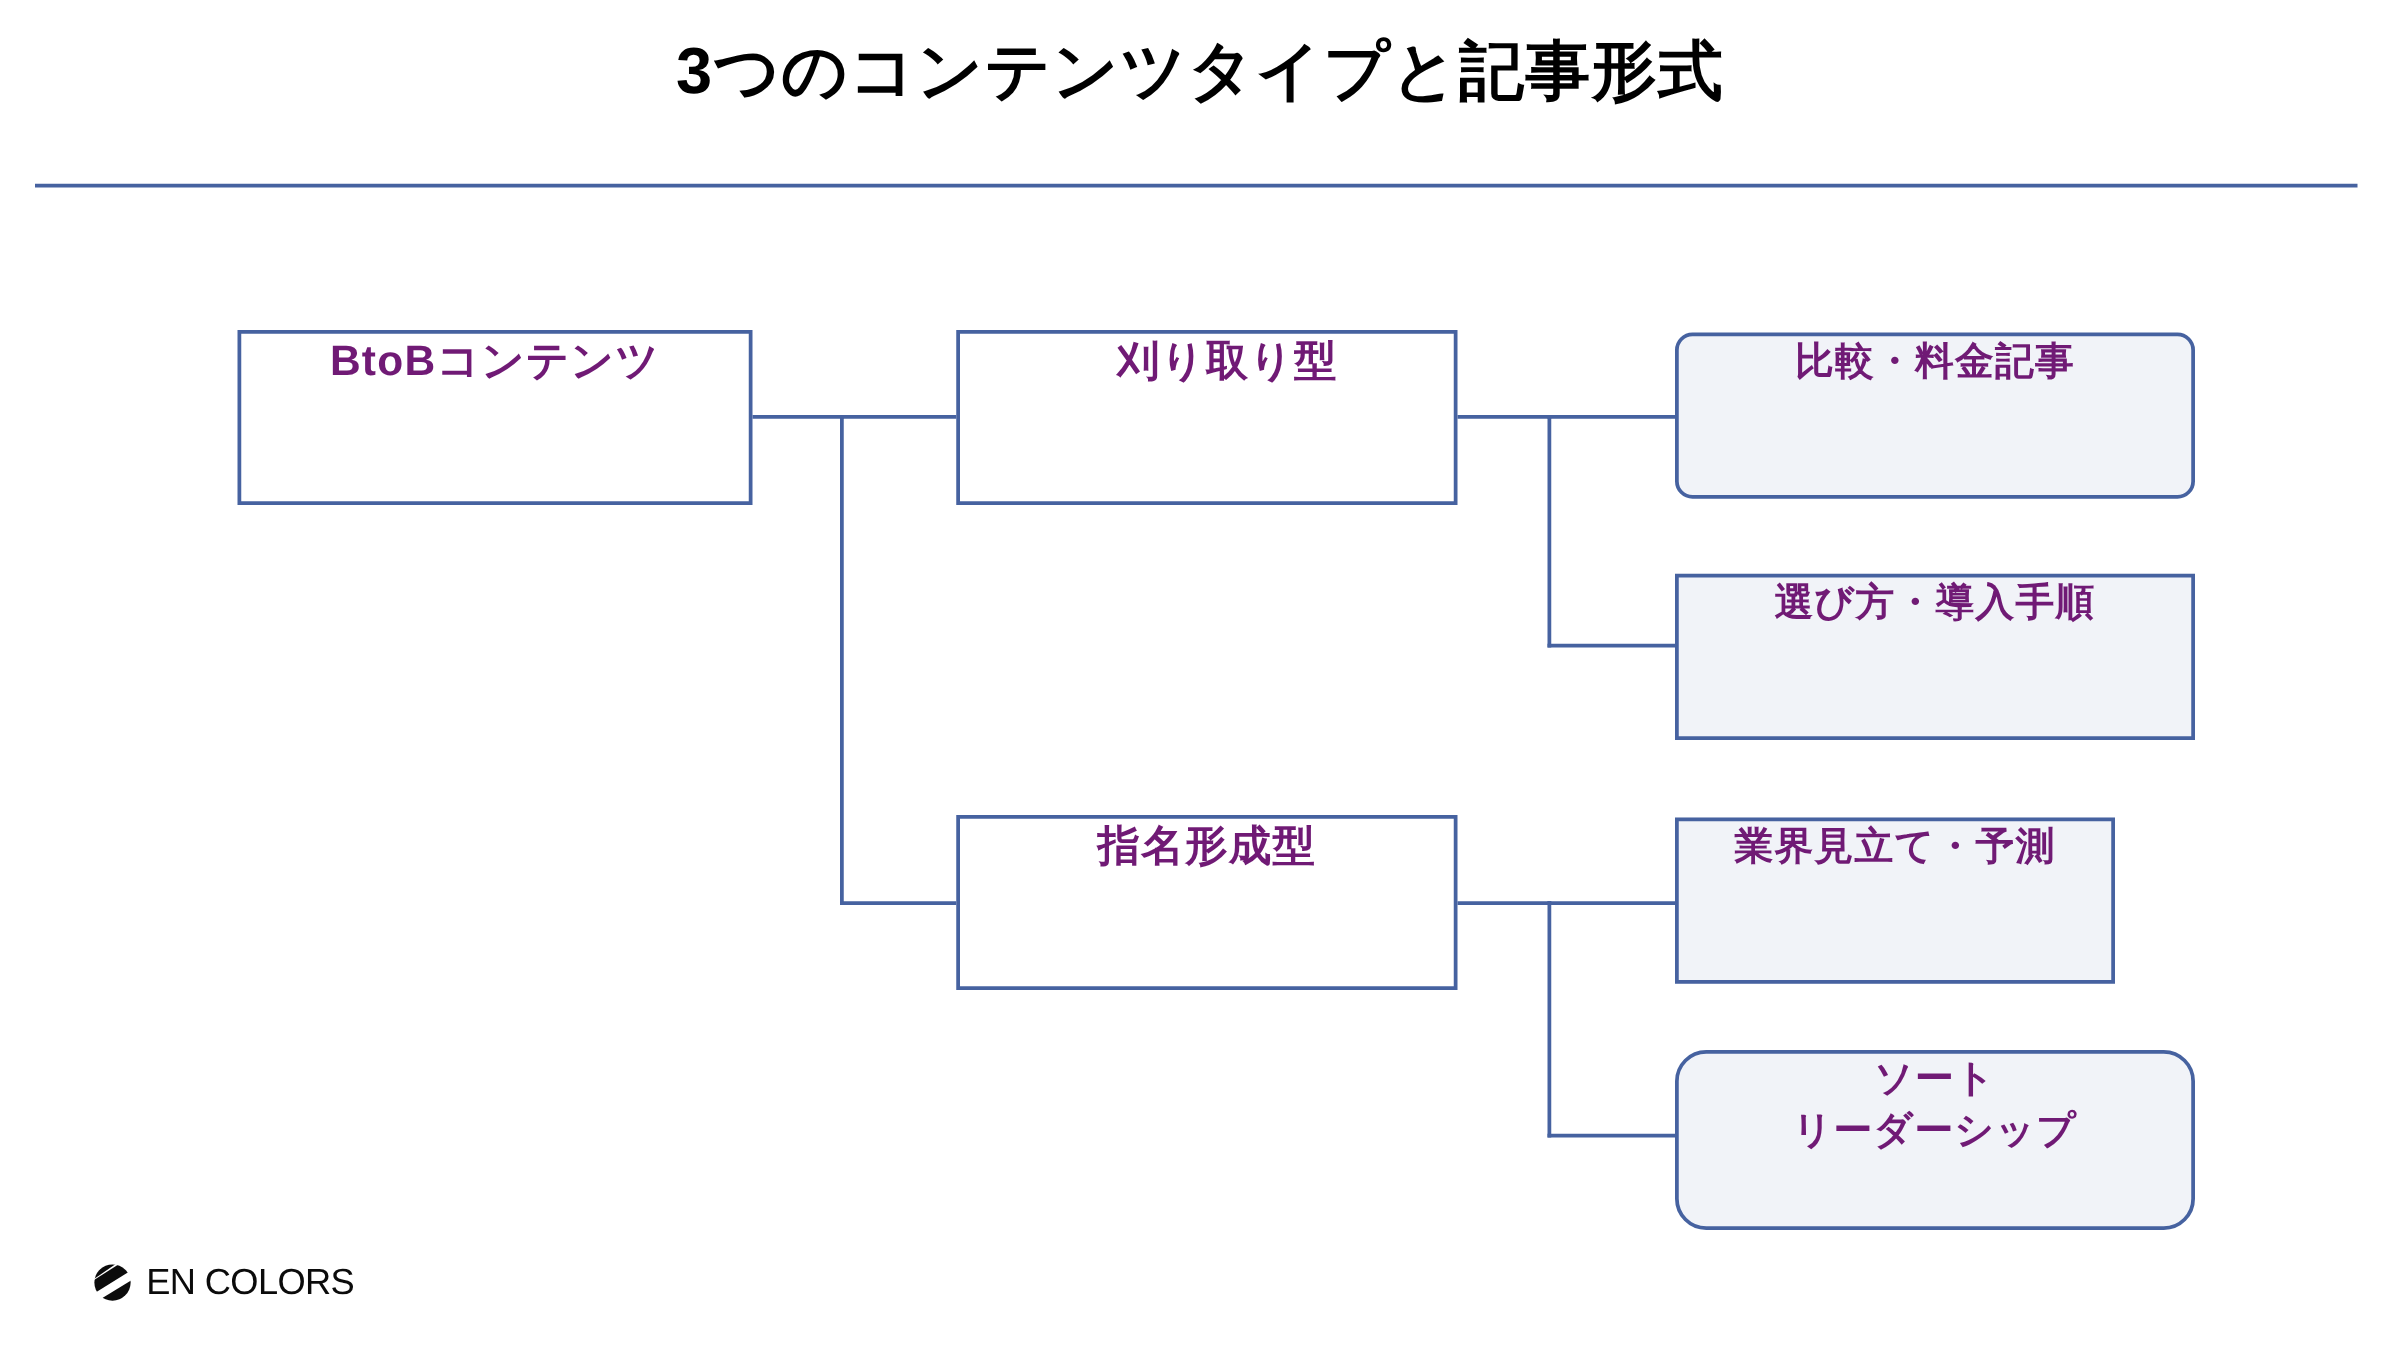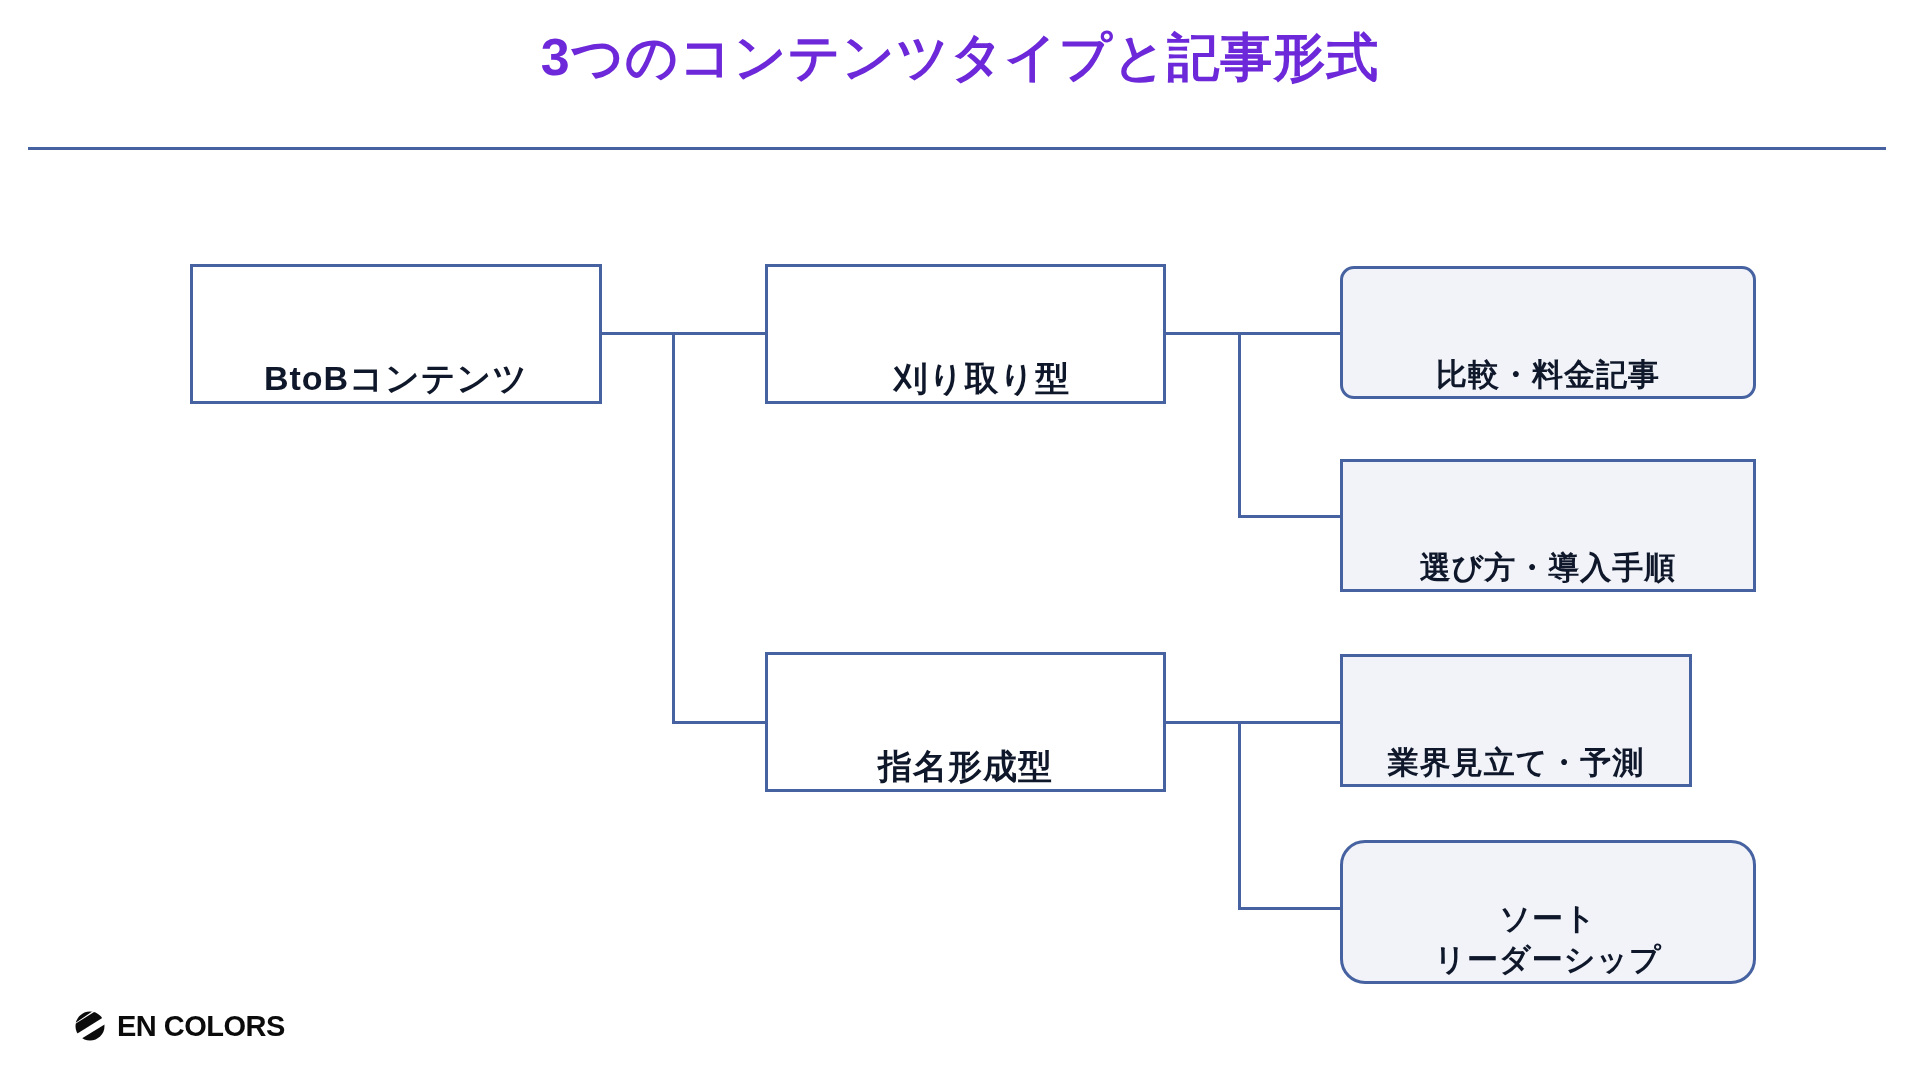--- a/index.html
+++ b/index.html
@@ -27,45 +27,45 @@
 
   
   .slide-title {
     position: absolute;
     left: 0;
     top: 28px;
     width: 1920px;
     text-align: center;
     font-size: 52px;
     font-weight: bold;
-    color: #6d28d9;
+    color: #000000;
     letter-spacing: 1px;
     line-height: 1.15;
     white-space: nowrap;
   }
 
   .title-rule {
     position: absolute;
     left: 28px;
     top: 147px;
     width: 1858px;
     height: 3px;
     background: #4662a0;
   }
 
   
   .node {
     position: absolute;
     box-sizing: border-box;
     border: 3px solid #4662a0;
     display: flex;
-    align-items: flex-end;
+    align-items: flex-start;
     justify-content: center;
     text-align: center;
-    color: #0f172a;
+    color: #701a75;
     font-weight: bold;
     line-height: 1.32;
     background: #ffffff;
   }
   .node.level1,
   .node.level2 {
     background: #ffffff;
     font-size: 34px;
     letter-spacing: 1px;
   }
@@ -99,21 +99,21 @@
     gap: 9px;
   }
   .logo-mark {
     width: 36px;
     height: 36px;
     display: block;
     flex: 0 0 auto;
   }
   .logo-text {
     font-size: 29px;
-    font-weight: bold;
+    font-weight: normal;
     color: #0b0b0b;
     letter-spacing: -0.5px;
     white-space: nowrap;
     line-height: 1;
   }
 </style>
 </head>
 <body>
 
 <div id="slide">

